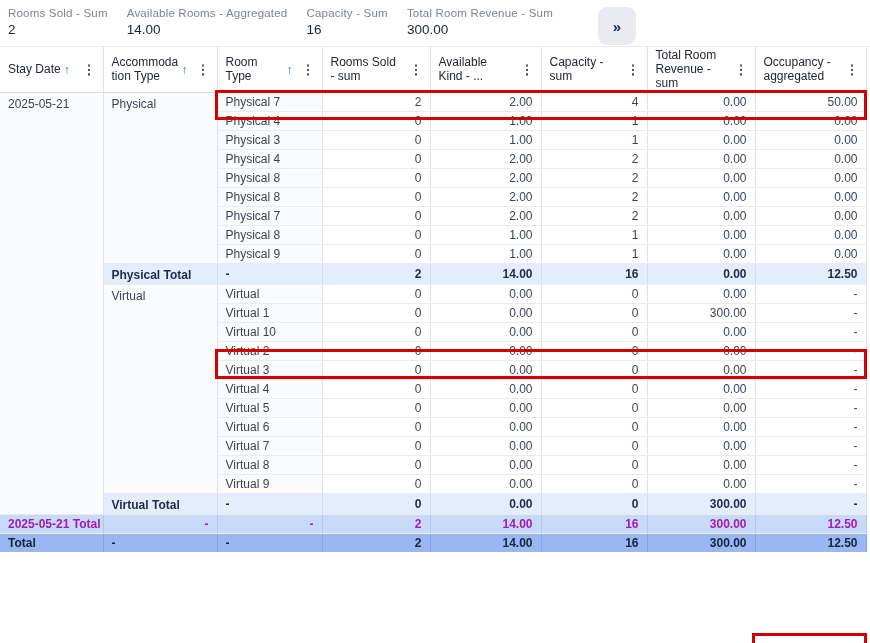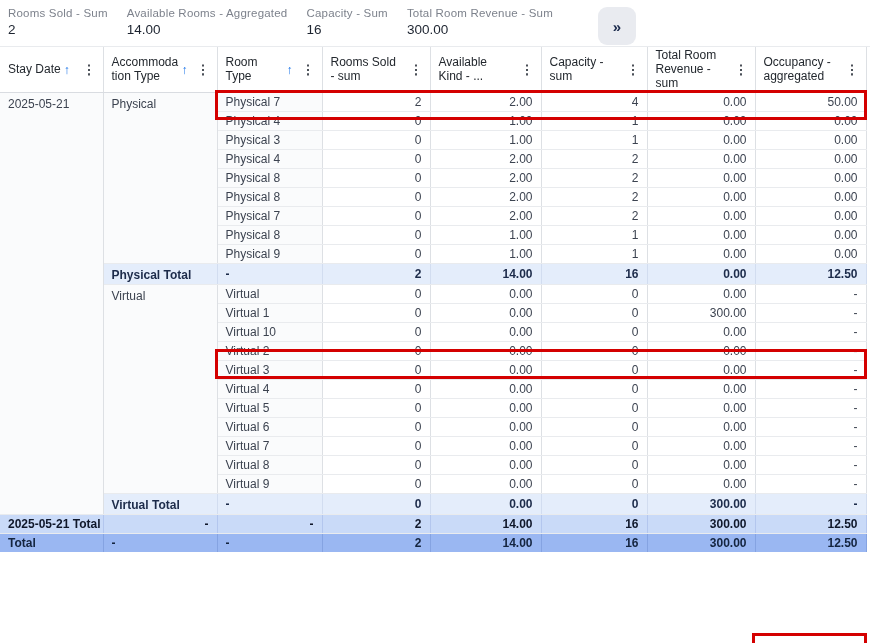--- a/index.html
+++ b/index.html
@@ -43,21 +43,21 @@
   .th-inner { display:flex; align-items:center; gap:3px; }
   .th-label { line-height:1.15; overflow-wrap:anywhere; }
   .sort-icon { color:#1a73e8; font-weight:700; font-size:12px; flex:0 0 auto; }
   .spacer { flex:1 1 auto; }
   .kebab-icon { color:#3f454d; font-weight:700; font-size:13px; flex:0 0 auto; padding:0 3px; cursor:pointer; }
   .grid tbody tr { height:14px; }
   .grid td.num { text-align:right; }
   .grid td.group { background:#fafbfc; }
   .grid td.top-align { vertical-align:top; padding-top:4px; }
   .grid tr.subtotal td { background:#e4edfb; font-weight:700; color:#1c2b4a; border-right-color:#d2ddf0; }
-  .grid tr.datetotal td { background:#c9daf8; font-weight:700; color:#0f172a; border-right-color:#b3c6ee;text-align:right; }
+  .grid tr.datetotal td { background:#c9daf8; font-weight:700; color:#a21caf; border-right-color:#b3c6ee;text-align:right; }
   .grid tr.grandtotal td { background:#9ab7f2; font-weight:700; color:#14243f; border-right-color:#85a3e2; border-bottom:none; }
   .red-box { position:absolute; border:3px solid #d40000; pointer-events:none; z-index:5; }
 </style>
 </head>
 <body>
 
 <div class="app">
 
   <div class="topbar">
     <div class="kpi">

